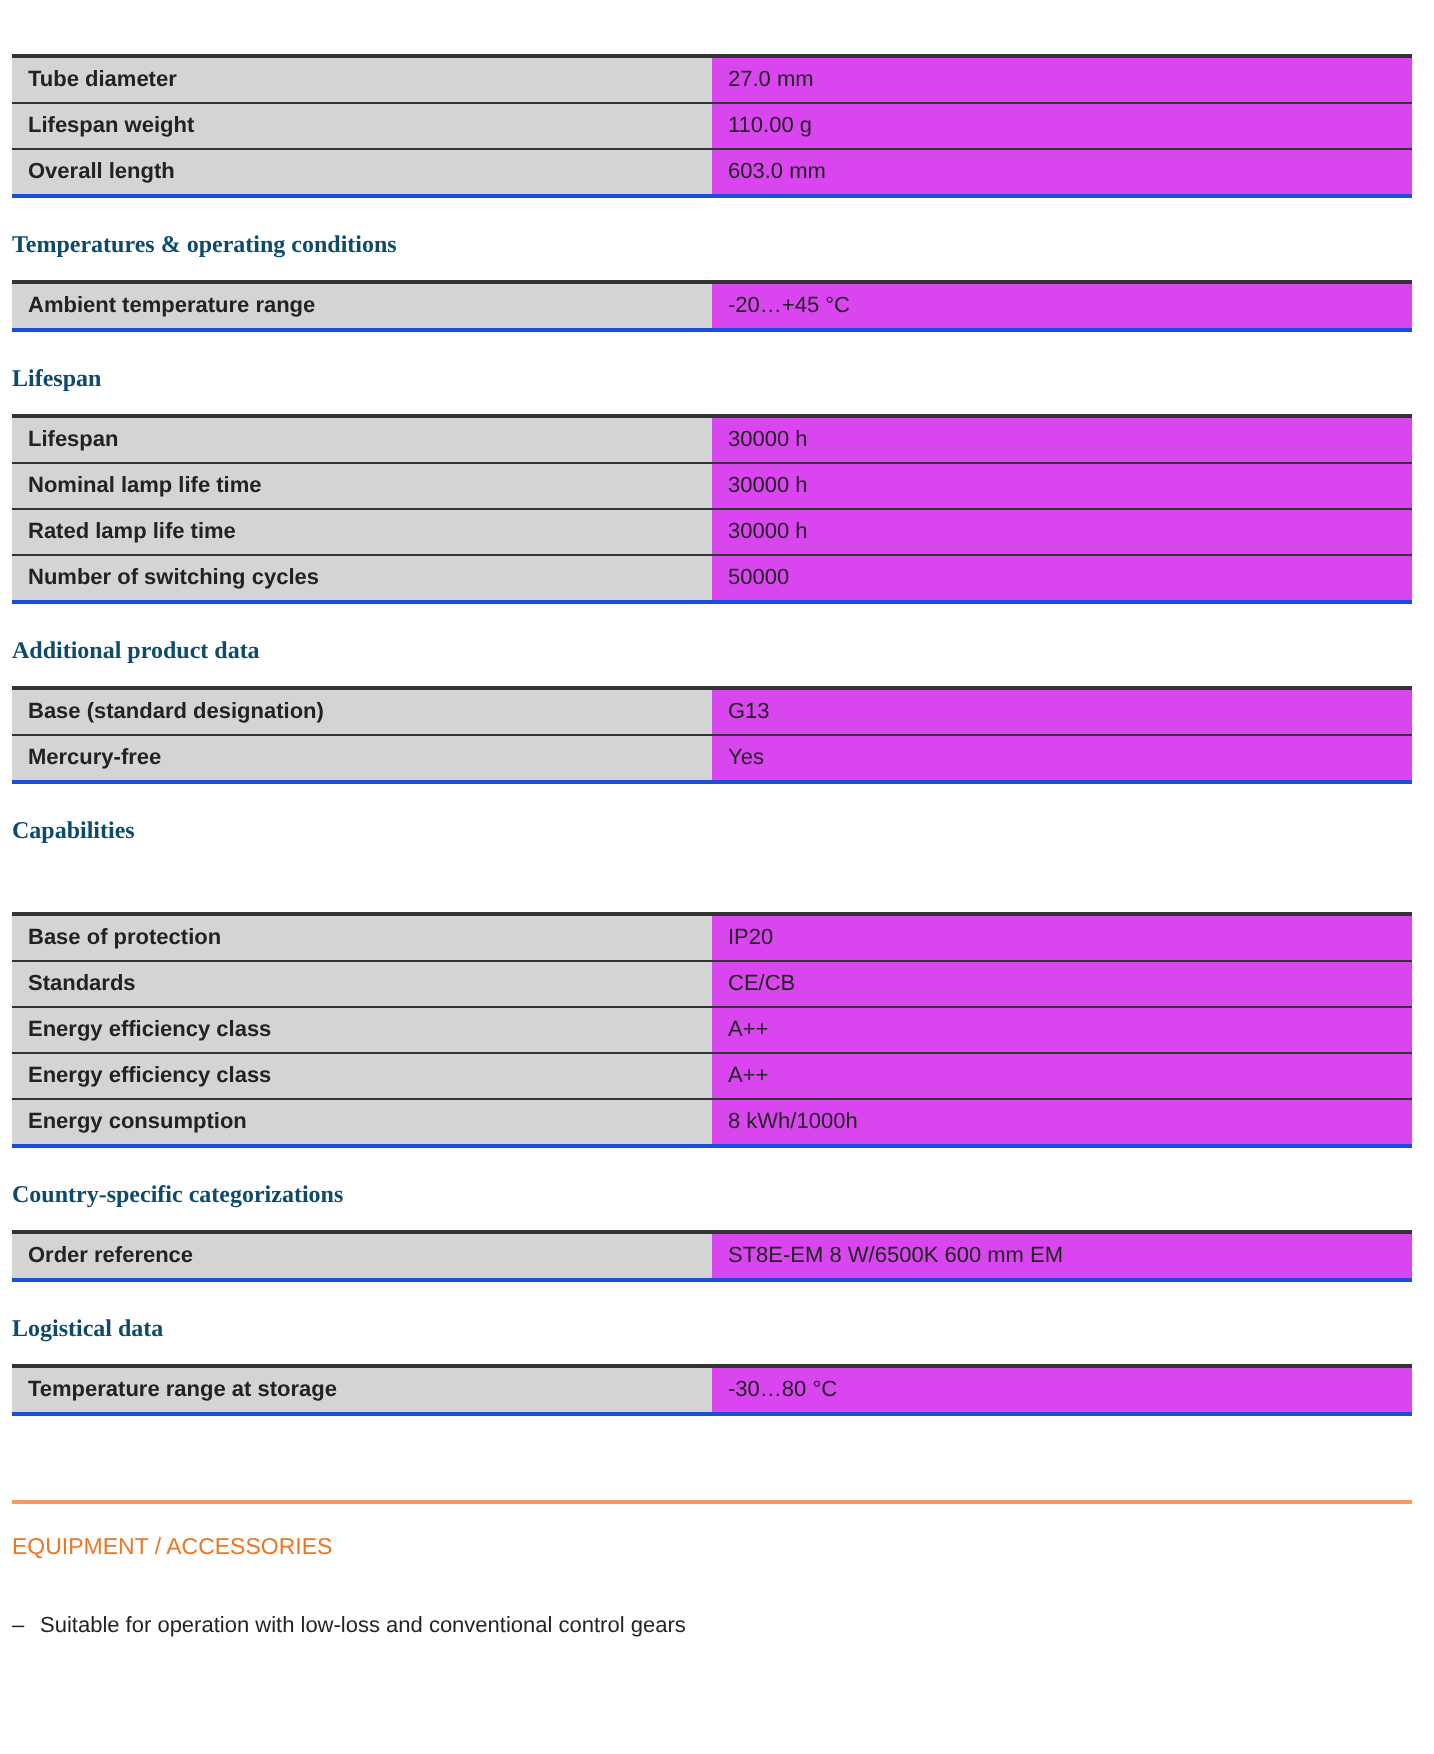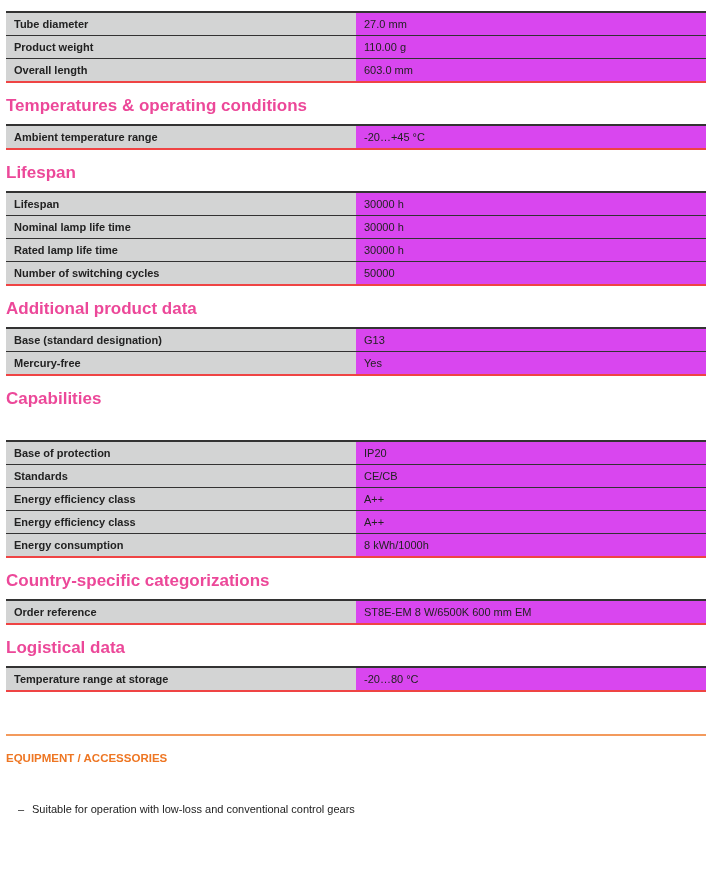--- a/index.html
+++ b/index.html
@@ -1,46 +1,46 @@
 <!DOCTYPE html>
 <html><head>
 <meta charset="utf-8">
 <style>
   html, body { margin: 0; padding: 0; background: #ffffff; }
   body { width: 717px; height: 877px; position: relative; overflow: hidden;
          font-family: "Liberation Sans", sans-serif; color: #1a1a1a; }
-  .page { position: absolute; left: 6px; top: 0; width: 700px; }
+  .page { position: absolute; left: 6px; top: 16px; width: 700px; }
   .spec-table { width: 700px; border-collapse: collapse; table-layout: fixed; }
   .spec-table td { height: 22px; padding: 0 0 0 8px; font-size: 11px; line-height: 22px;
                    border-top: 1px solid #333333; border-bottom: 1px solid #333333; vertical-align: middle; }
   .spec-table td.label { width: 342px; background: #d3d4d4; font-weight: bold; color: #222; }
   .spec-table td.value { background: #d946ef; color: #222; }
-  .spec-table tr:last-child td { border-bottom: 2px solid #ef4444; }
+  .spec-table tr:last-child td { border-bottom: 2px solid #1d4ed8; }
   .spec-table tr:first-child td { border-top: 2px solid #333333; }
-  .section-title { font-size: 17px; color: #ec4899; margin: 0; height: 18px; line-height: 18px; }
+  .section-title { font-size: 12px; color: #0c4a6e; margin: 0; height: 18px; line-height: 18px; font-family: Liberation Serif, serif; }
   .gap-a { height: 14px; }
   .gap-b { height: 9px; }
   .orange-rule { height: 2px; background: #f39a5c; margin: 0; }
-  .equip-title { font-size: 11.5px; font-weight: bold; color: #ee7623; margin: 0; }
-  .bullet { font-size: 11px; color: #222; margin: 12px; }
+  .equip-title { font-size: 11.5px; font-weight: normal; color: #ee7623; margin: 0; }
+  .bullet { font-size: 11px; color: #222; margin: 0; }
   .bullet .dash { display: inline-block; width: 14px; }
 </style>
 </head>
 <body>
 
 <div class="page">
   <div style="height:11px"></div>
   <table class="spec-table">
     <tbody id="top-body">
         <tr>
           <td class="label">Tube diameter</td>
           <td class="value">27.0 mm</td>
         </tr>
         <tr>
-          <td class="label">Product weight</td>
+          <td class="label">Lifespan weight</td>
           <td class="value">110.00 g</td>
         </tr>
         <tr>
           <td class="label">Overall length</td>
           <td class="value">603.0 mm</td>
         </tr>
       </tbody>
   </table>
   <div id="sections">
       <div>
@@ -145,21 +145,21 @@
         </table>
       </div>
       <div>
         <div class="gap-a"></div>
         <h3 class="section-title">Logistical data</h3>
         <div class="gap-b"></div>
         <table class="spec-table">
           <tbody>
             <tr>
               <td class="label">Temperature range at storage</td>
-              <td class="value">-20…80 °C</td>
+              <td class="value">-30…80 °C</td>
             </tr>
           </tbody>
         </table>
       </div>
     </div>
 
   <div style="height:42px"></div>
   <div class="orange-rule"></div>
   <div style="height:16px"></div>
   <h2 class="equip-title">EQUIPMENT / ACCESSORIES</h2>

